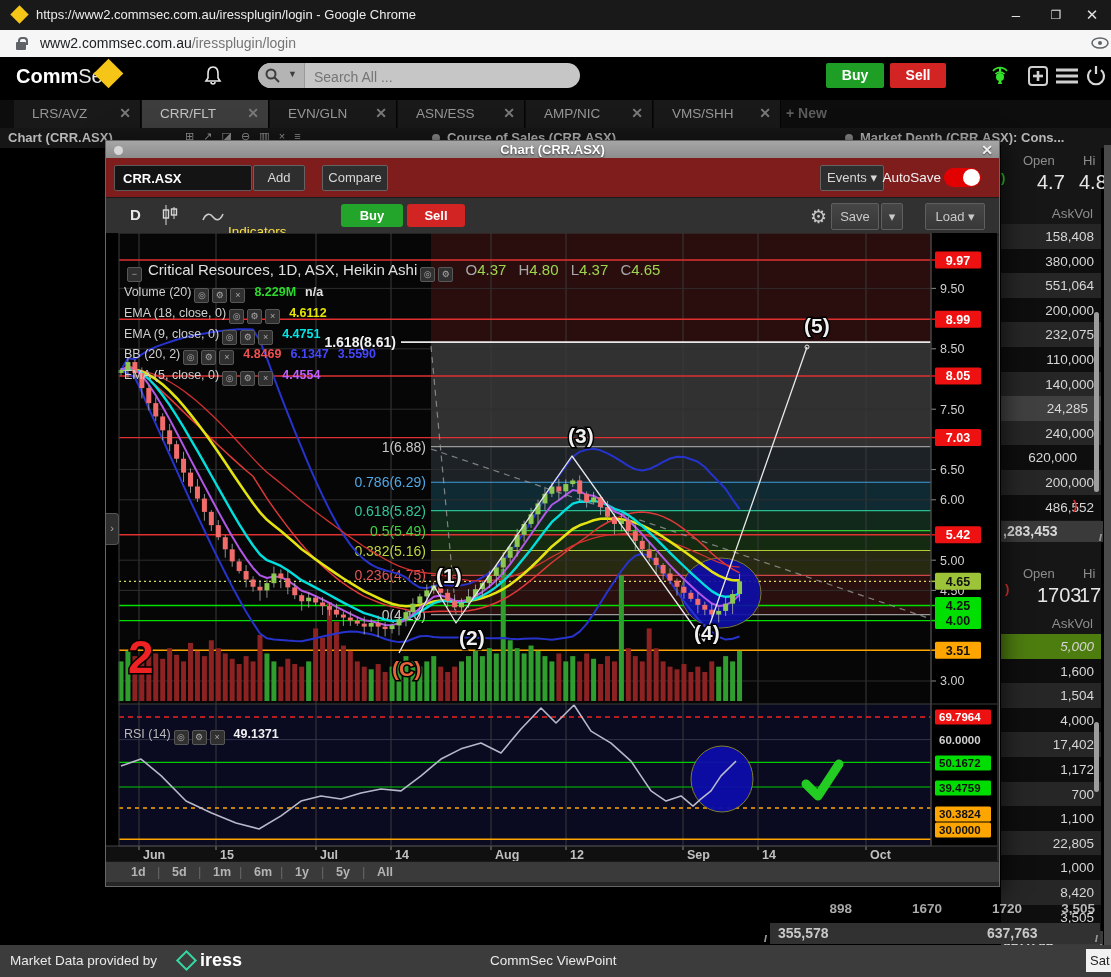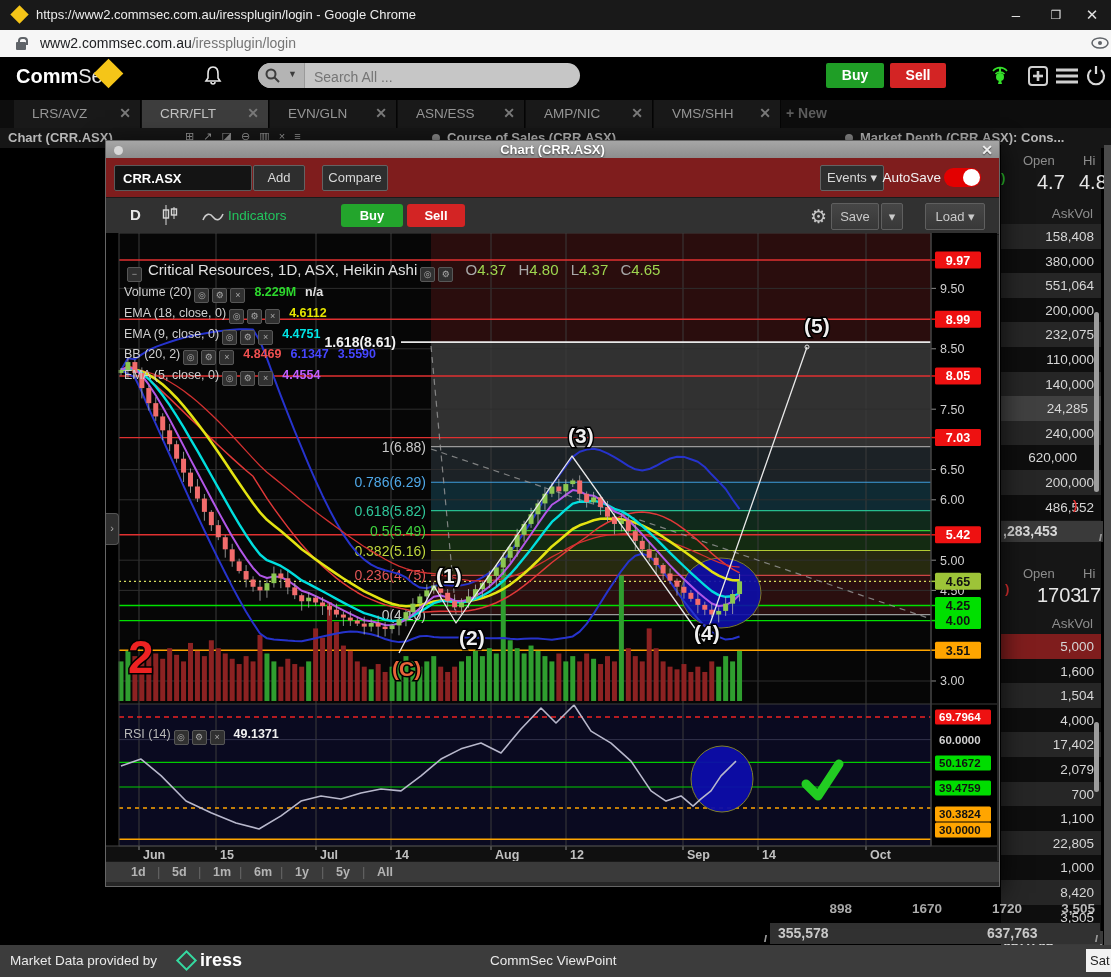--- a/index.html
+++ b/index.html
@@ -42,21 +42,21 @@
   #wdot{left:8px;top:5px;width:9px;height:9px;border-radius:50%;background:#d8d8d8;}
   #wclose{right:6px;top:1px;color:#efefef;font-weight:bold;font-size:14px;text-shadow:0 1px 1px #444;}
   #toolbar1{left:0;top:17px;width:100%;height:39px;background:#7f1d1d;}
   #symbolinput{left:8px;top:7px;width:126px;height:22px;background:#141414;border:1px solid #5a5a5a;border-radius:2px;color:#fff;font-weight:bold;font-size:13px;padding-left:8px;outline:none;}
   .tbtn{position:absolute;top:7px;height:24px;border:1px solid #636363;border-radius:2px;background:#2e2e2e;color:#d8d8d8;font-size:13px;text-align:center;line-height:24px;}
   #autosavelbl{right:58px;top:12px;color:#f2f2f2;font-size:13.5px;}
   #autoswitch{right:18px;top:10px;width:37px;height:19px;border-radius:10px;background:#e30000;}
   #autoknob{right:1px;top:1px;width:17px;height:17px;border-radius:50%;background:#fff;}
   #toolbar2{left:0;top:56px;width:100%;height:36px;background:#313131;border-top:1px solid #1b1b1b;border-bottom:1px solid #151515;}
   #intervalD{left:24px;top:8px;color:#e8e8e8;font-size:15px;font-weight:bold;}
-  #indicatorslbl{left:122px;top:10px;color:#22c55e;font-size:13.5px;}
+  #indicatorslbl{left:122px;top:26px;color:#fde047;font-size:13.5px;}
   .gbtn{position:absolute;top:6px;height:23px;border-radius:3px;color:#fff;font-weight:bold;font-size:13px;text-align:center;line-height:23px;}
   .graybtn{position:absolute;top:5px;height:25px;background:linear-gradient(#464646,#383838);border:1px solid #5f5f5f;border-radius:2px;color:#c9c9c9;font-size:13px;text-align:center;line-height:25px;}
   #gearicon{right:172px;top:7px;color:#c8c8c8;font-size:19px;}
   #rangerow{left:0;top:720px;width:100%;height:20px;background:#3a3a3a;border-top:1px solid #191919;}
   .rng{position:absolute;top:3px;font-size:12.5px;color:#b4b4b4;font-weight:bold;}
   .rngsep{position:absolute;top:2px;color:#666;font-size:13px;}
   #chartsvg{left:0;top:92px;}
   
   .lgdrow{position:absolute;left:18px;color:#cfcfcf;font-size:12.5px;white-space:nowrap;margin-top:16px;}
   .icbox{display:inline-block;width:13px;height:13px;background:#303030;border:1px solid #575757;border-radius:2px;color:#a8a8a8;font-size:9px;line-height:12px;text-align:center;margin-left:3px;vertical-align:-2px;}
@@ -197,26 +197,26 @@
     <div class="rprow" style="top: 300.4px; background: rgb(14, 14, 14); padding-right: 24px; box-sizing: border-box;">620,000</div>
     <div class="rprow" style="top: 325px; background: rgb(38, 38, 38); padding-right: 7px; box-sizing: border-box;">200,000</div>
     <div class="rprow" style="top: 349.6px; background: rgb(14, 14, 14); padding-right: 7px; box-sizing: border-box;">486,552</div>
     <div class="rptotal" style="top: 376.2px; padding-left: 2px;">,283,453<span class="grip" style="right: 3px; top: 7px;">//</span></div>
     <div class="thumb" style="top: 167px; height: 180px; right: 2px; width: 5px;"></div>
     <div class="rplabel" style="left: 22px; top: 421px;">Open</div>
     <div class="rpval" style="left: 36px; top: 439px;">1703</div>
     <div class="rplabel" style="left: 82px; top: 421px;">Hi</div>
     <div class="rpval" style="left: 78px; top: 439px;">17</div>
     <div class="rplabel" style="right: 8px; top: 471px; font-size: 13.5px;">AskVol</div>
-    <div class="rprow" style="top: 489px; background: #7f1d1d; padding-right: 7px; box-sizing: border-box;">5,000</div>
+    <div class="rprow" style="top: 489px; background: #4d7c0f; padding-right: 7px; box-sizing: border-box; font-style: italic;">5,000</div>
     <div class="rprow" style="top: 513.6px; background: rgb(14, 14, 14); padding-right: 7px; box-sizing: border-box;">1,600</div>
     <div class="rprow" style="top: 538.2px; background: rgb(38, 38, 38); padding-right: 7px; box-sizing: border-box;">1,504</div>
     <div class="rprow" style="top: 562.8px; background: rgb(14, 14, 14); padding-right: 7px; box-sizing: border-box;">4,000</div>
     <div class="rprow" style="top: 587.4px; background: rgb(38, 38, 38); padding-right: 7px; box-sizing: border-box;">17,402</div>
-    <div class="rprow" style="top: 612px; background: rgb(14, 14, 14); padding-right: 7px; box-sizing: border-box;">2,079</div>
+    <div class="rprow" style="top: 612px; background: rgb(14, 14, 14); padding-right: 7px; box-sizing: border-box;">1,172</div>
     <div class="rprow" style="top: 636.6px; background: rgb(38, 38, 38); padding-right: 7px; box-sizing: border-box;">700</div>
     <div class="rprow" style="top: 661.2px; background: rgb(14, 14, 14); padding-right: 7px; box-sizing: border-box;">1,100</div>
     <div class="rprow" style="top: 685.8px; background: rgb(38, 38, 38); padding-right: 7px; box-sizing: border-box;">22,805</div>
     <div class="rprow" style="top: 710.4px; background: rgb(14, 14, 14); padding-right: 7px; box-sizing: border-box;">1,000</div>
     <div class="rprow" style="top: 735px; background: rgb(38, 38, 38); padding-right: 7px; box-sizing: border-box;">8,420</div>
     <div class="rprow" style="top: 759.6px; background: rgb(14, 14, 14); padding-right: 7px; box-sizing: border-box;">3,505</div>
     <div class="rptotal" style="top: 786.2px; padding-left: 2px;">637,763<span class="grip" style="right: 3px; top: 7px;">//</span></div>
     <div class="thumb" style="top: 577px; height: 70px; right: 2px; width: 5px;"></div>
     <div style="position: absolute; left: 0px; top: 25px; color: rgb(45, 200, 45); font-size: 13px; font-weight: bold;">)</div>
     <div style="position: absolute; left: 72px; top: 352px; color: rgb(224, 48, 48); font-size: 13px; font-weight: bold;">)</div>

